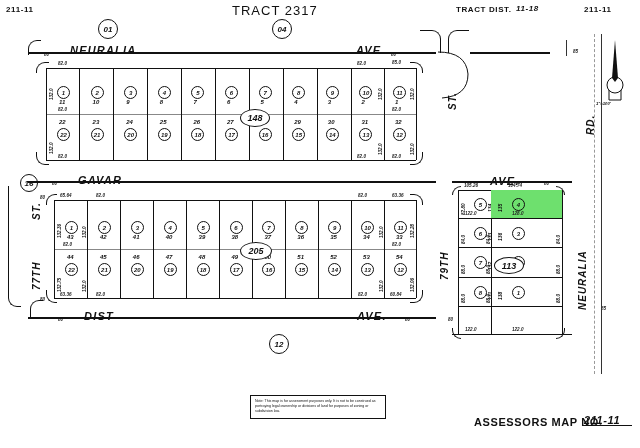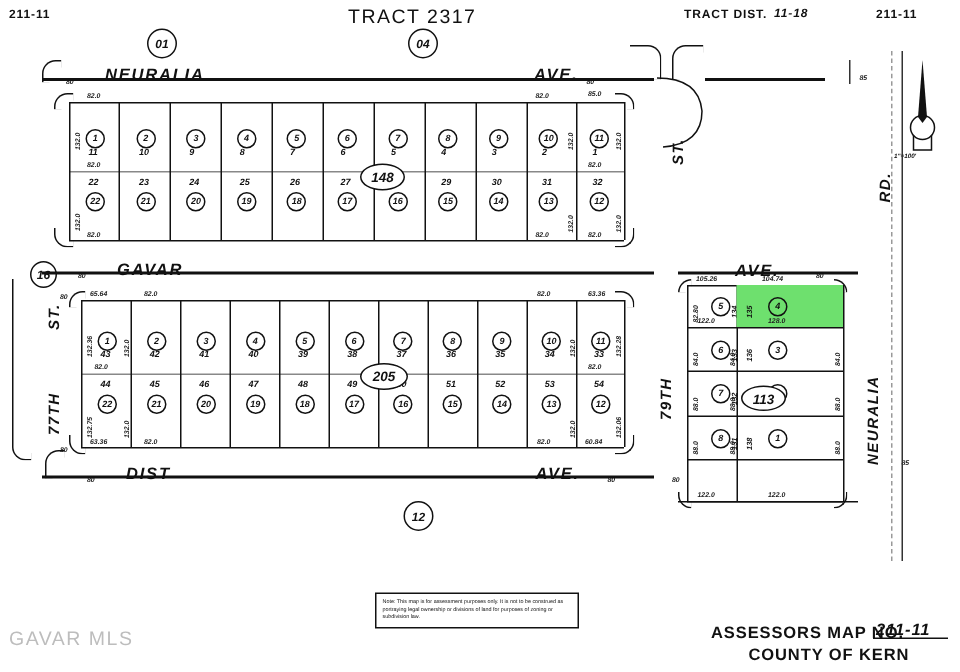--- a/index.html
+++ b/index.html
@@ -265,23 +265,21 @@
   <div class="t dim rot90" style="left:557px;top:303px;">88.0</div>
   <div class="t dim rot90" style="left:487px;top:303px;">88.0</div>
   <div class="t dim" style="left:465px;top:328px;">122.0</div>
   <div class="t dim" style="left:512px;top:328px;">122.0</div>
 
   <div class="notebox" style="left:250px;top:395px;width:126px;">Note: This map is for assessment purposes only. It is not to be construed as portraying legal ownership or divisions of land for purposes of zoning or subdivision law.</div>
 
   <div class="t footer1" style="left:474px;top:417px;">ASSESSORS  MAP  NO.</div>
   <div class="t footer1" style="left:584px;top:415px;font-style:italic;">211-11</div>
   <div class="ln hl" style="left:582px;top:425px;width:50px;"></div>
-  <div class="t footer2" style="left:499px;top:432px;">COUNTY  OF  KERN</div>
-
-  <div class="watermark" style="left:6px;top:418px;">GAVAR MLS</div>
+
 
 <div class="circ" style="left: 57px; top: 86px; width: 11px; height: 11px;">1</div>
     <div class="t lotnum" style="left: 59px; top: 99px;">11</div>
     <div class="t lotnum" style="left: 59px; top: 119px;">22</div>
     <div class="circ" style="left: 57px; top: 128px; width: 11px; height: 11px;">22</div>
     <div class="circ" style="left: 90.6px; top: 86px; width: 11px; height: 11px;">2</div>
     <div class="t lotnum" style="left: 92.6px; top: 99px;">10</div>
     <div class="t lotnum" style="left: 92.6px; top: 119px;">23</div>
     <div class="circ" style="left: 90.6px; top: 128px; width: 11px; height: 11px;">21</div>
     <div class="circ" style="left: 124.2px; top: 86px; width: 11px; height: 11px;">3</div>

